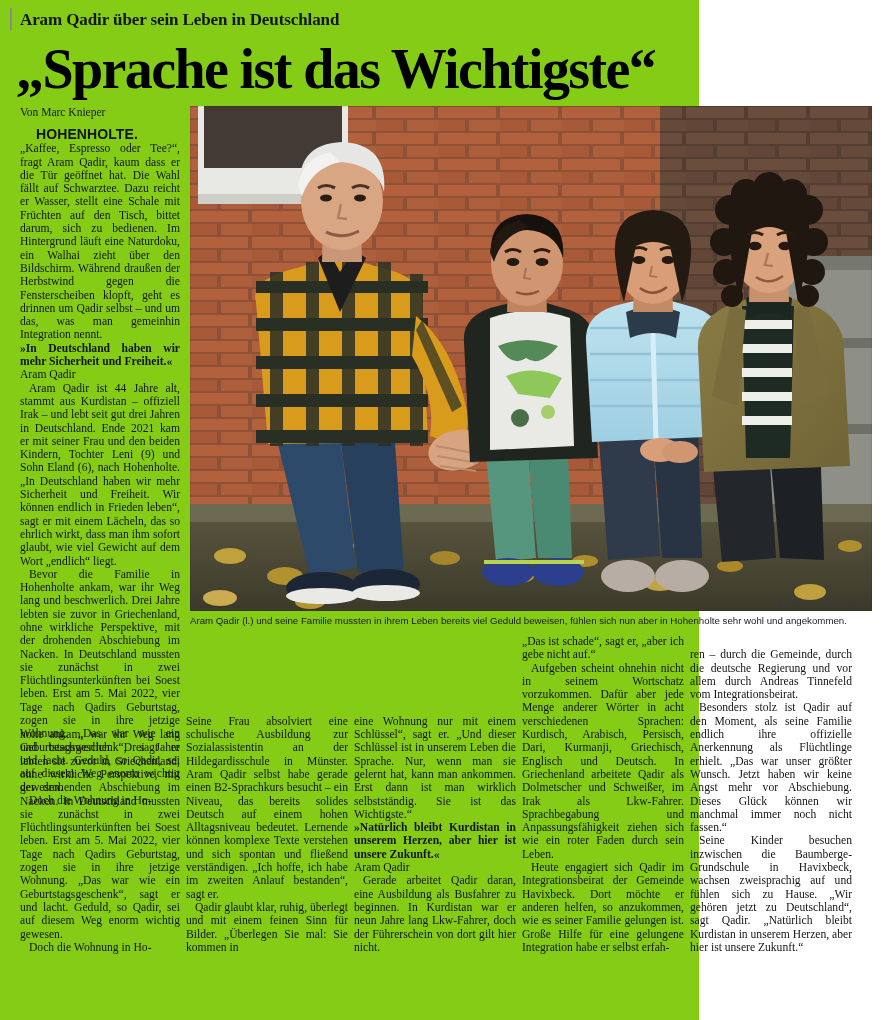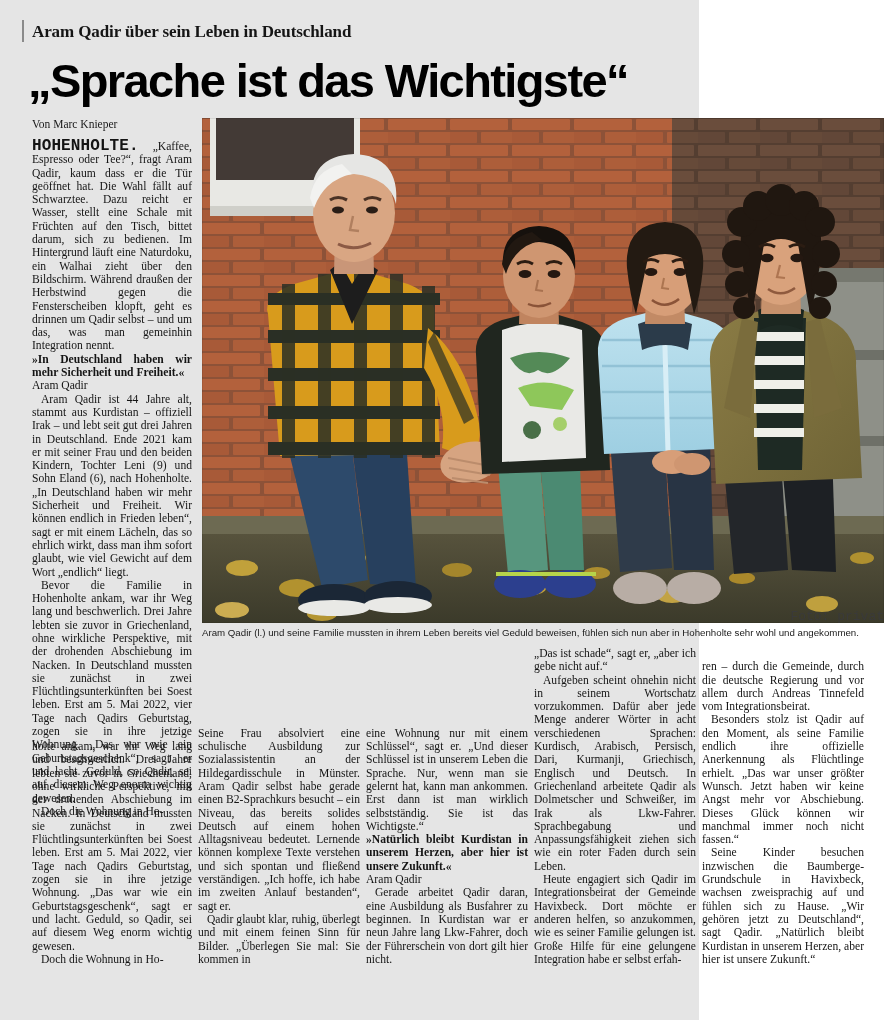--- a/index.html
+++ b/index.html
@@ -13,22 +13,22 @@
     font-family: "Liberation Serif", serif;
     color: #111111;
     overflow: hidden;
     position: relative;
   }
   .page {
     position: relative;
     width: 699px;
     height: 1020px;
     box-sizing: border-box;
-    padding: 16px;
-    background: #e5e5e5;
+    padding: 4px;
+    background: #84cc16;
   }
 
   
   .kicker-wrap {
     position: relative;
     padding: 6px 0 0 16px;
     height: 26px;
   }
   .kicker-rule {
     position: absolute;
@@ -43,22 +43,22 @@
     font-size: 17px;
     font-weight: 700;
     letter-spacing: -0.1px;
     color: #151515;
     line-height: 20px;
   }
 
   
   .headline {
     margin: 4px 0 0 12px;
-    font-family: Liberation Sans, sans-serif;
-    font-size: 47px;
+    font-family: Liberation Serif, serif;
+    font-size: 56px;
     font-weight: 700;
     line-height: 58px;
     letter-spacing: -1.6px;
     color: #000;
     white-space: nowrap;
   }
 
   
   .body-area {
     position: relative;
@@ -92,24 +92,25 @@
     text-align: justify;
     text-justify: inter-word;
     hyphens: auto;
     color: #141414;
   }
   .col-left p + p,
   .cols p + p {
     text-indent: 9px;
   }
   .lead-city {
-    font-family: Liberation Mono, monospace;
+    font-family: Liberation Sans, sans-serif;
     font-weight: 700;
-    font-size: 16px;
+    font-size: 14px;
     letter-spacing: 0.1px;
+    margin-left: 16px;
   }
 
   
   .pullquote {
     margin: 13px 0 0 0;
     font-family: "Liberation Sans", sans-serif;
     font-weight: 700;
     font-size: 15px;
     line-height: 18.5px;
     color: #b3244b;

